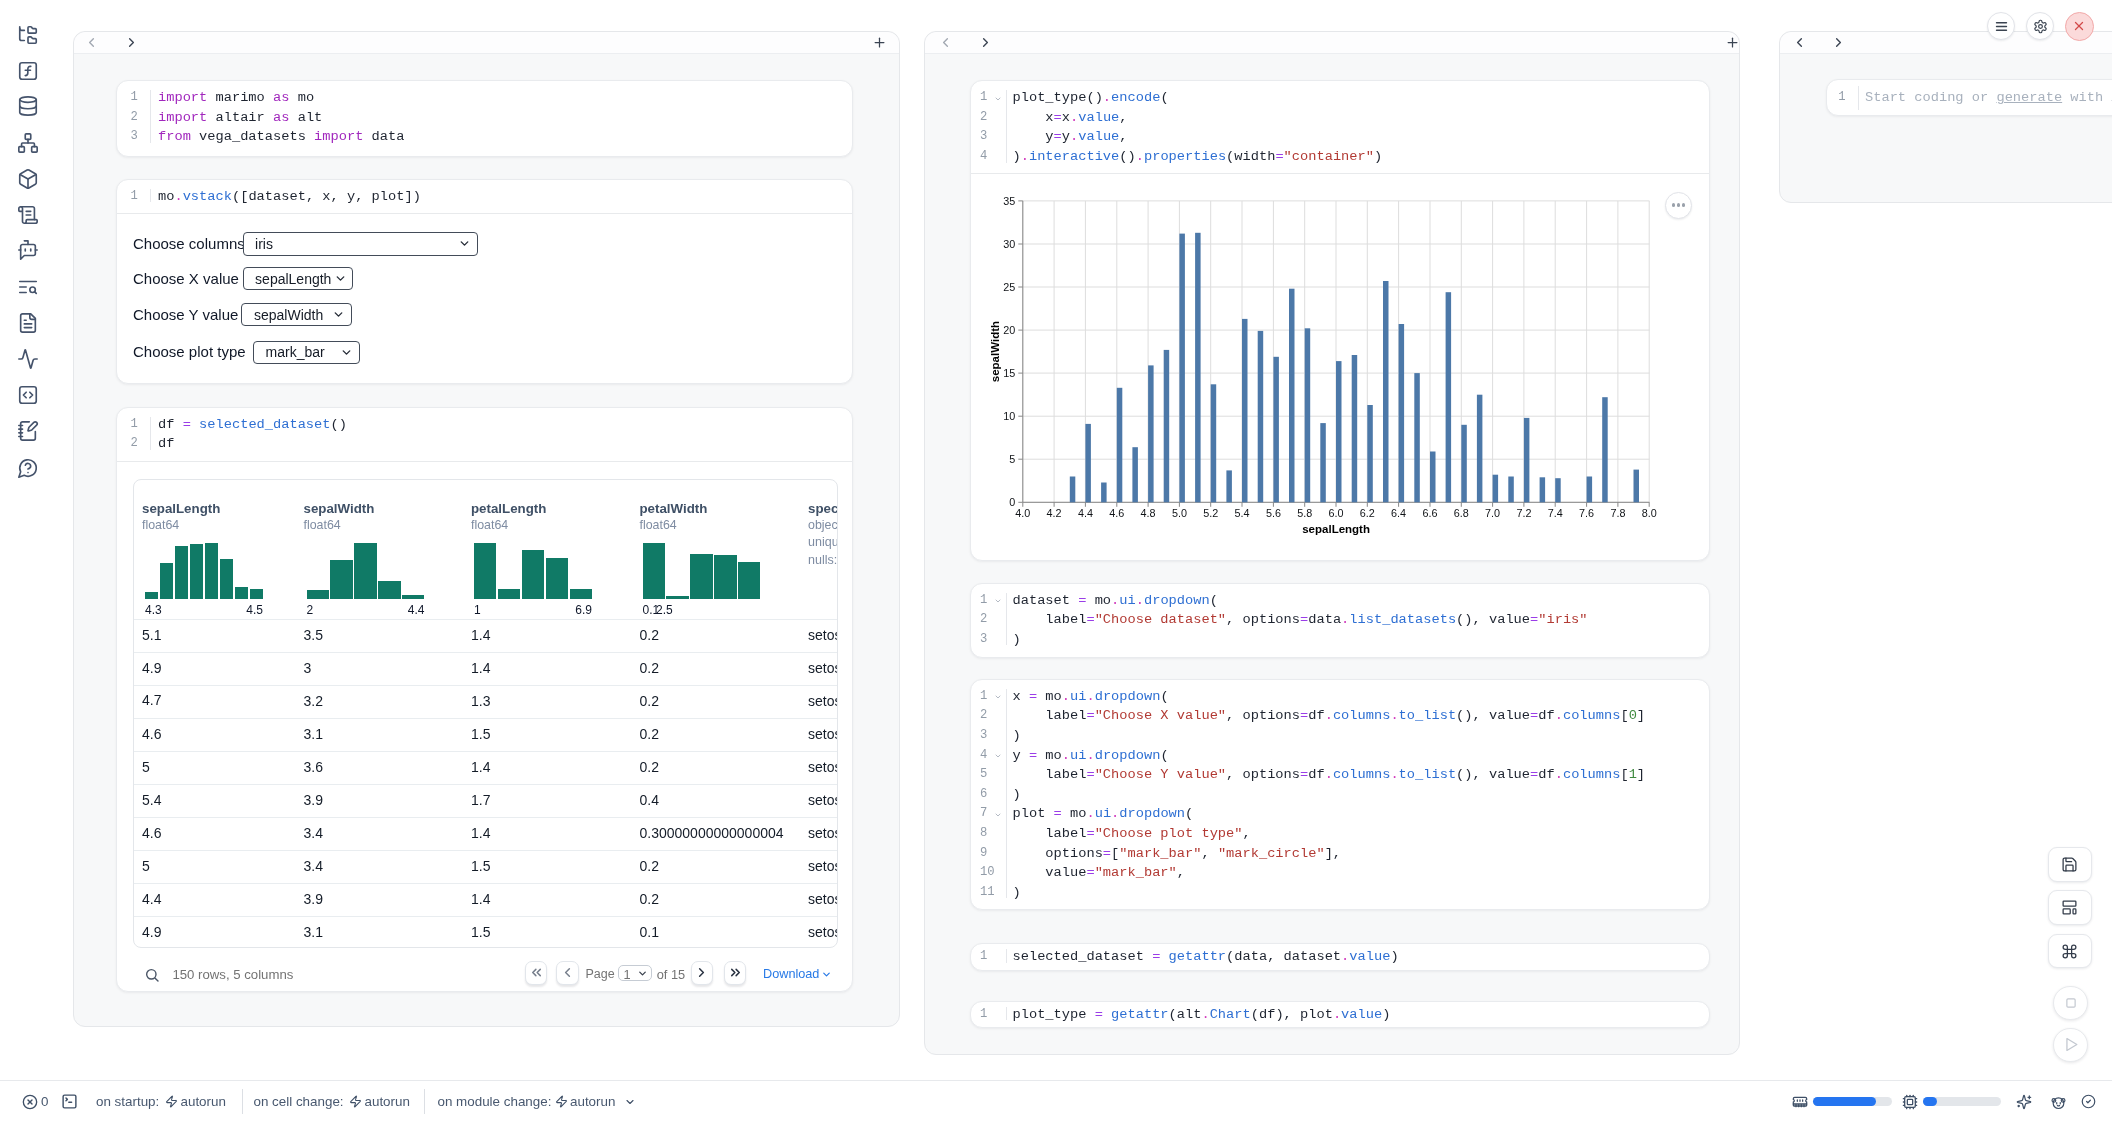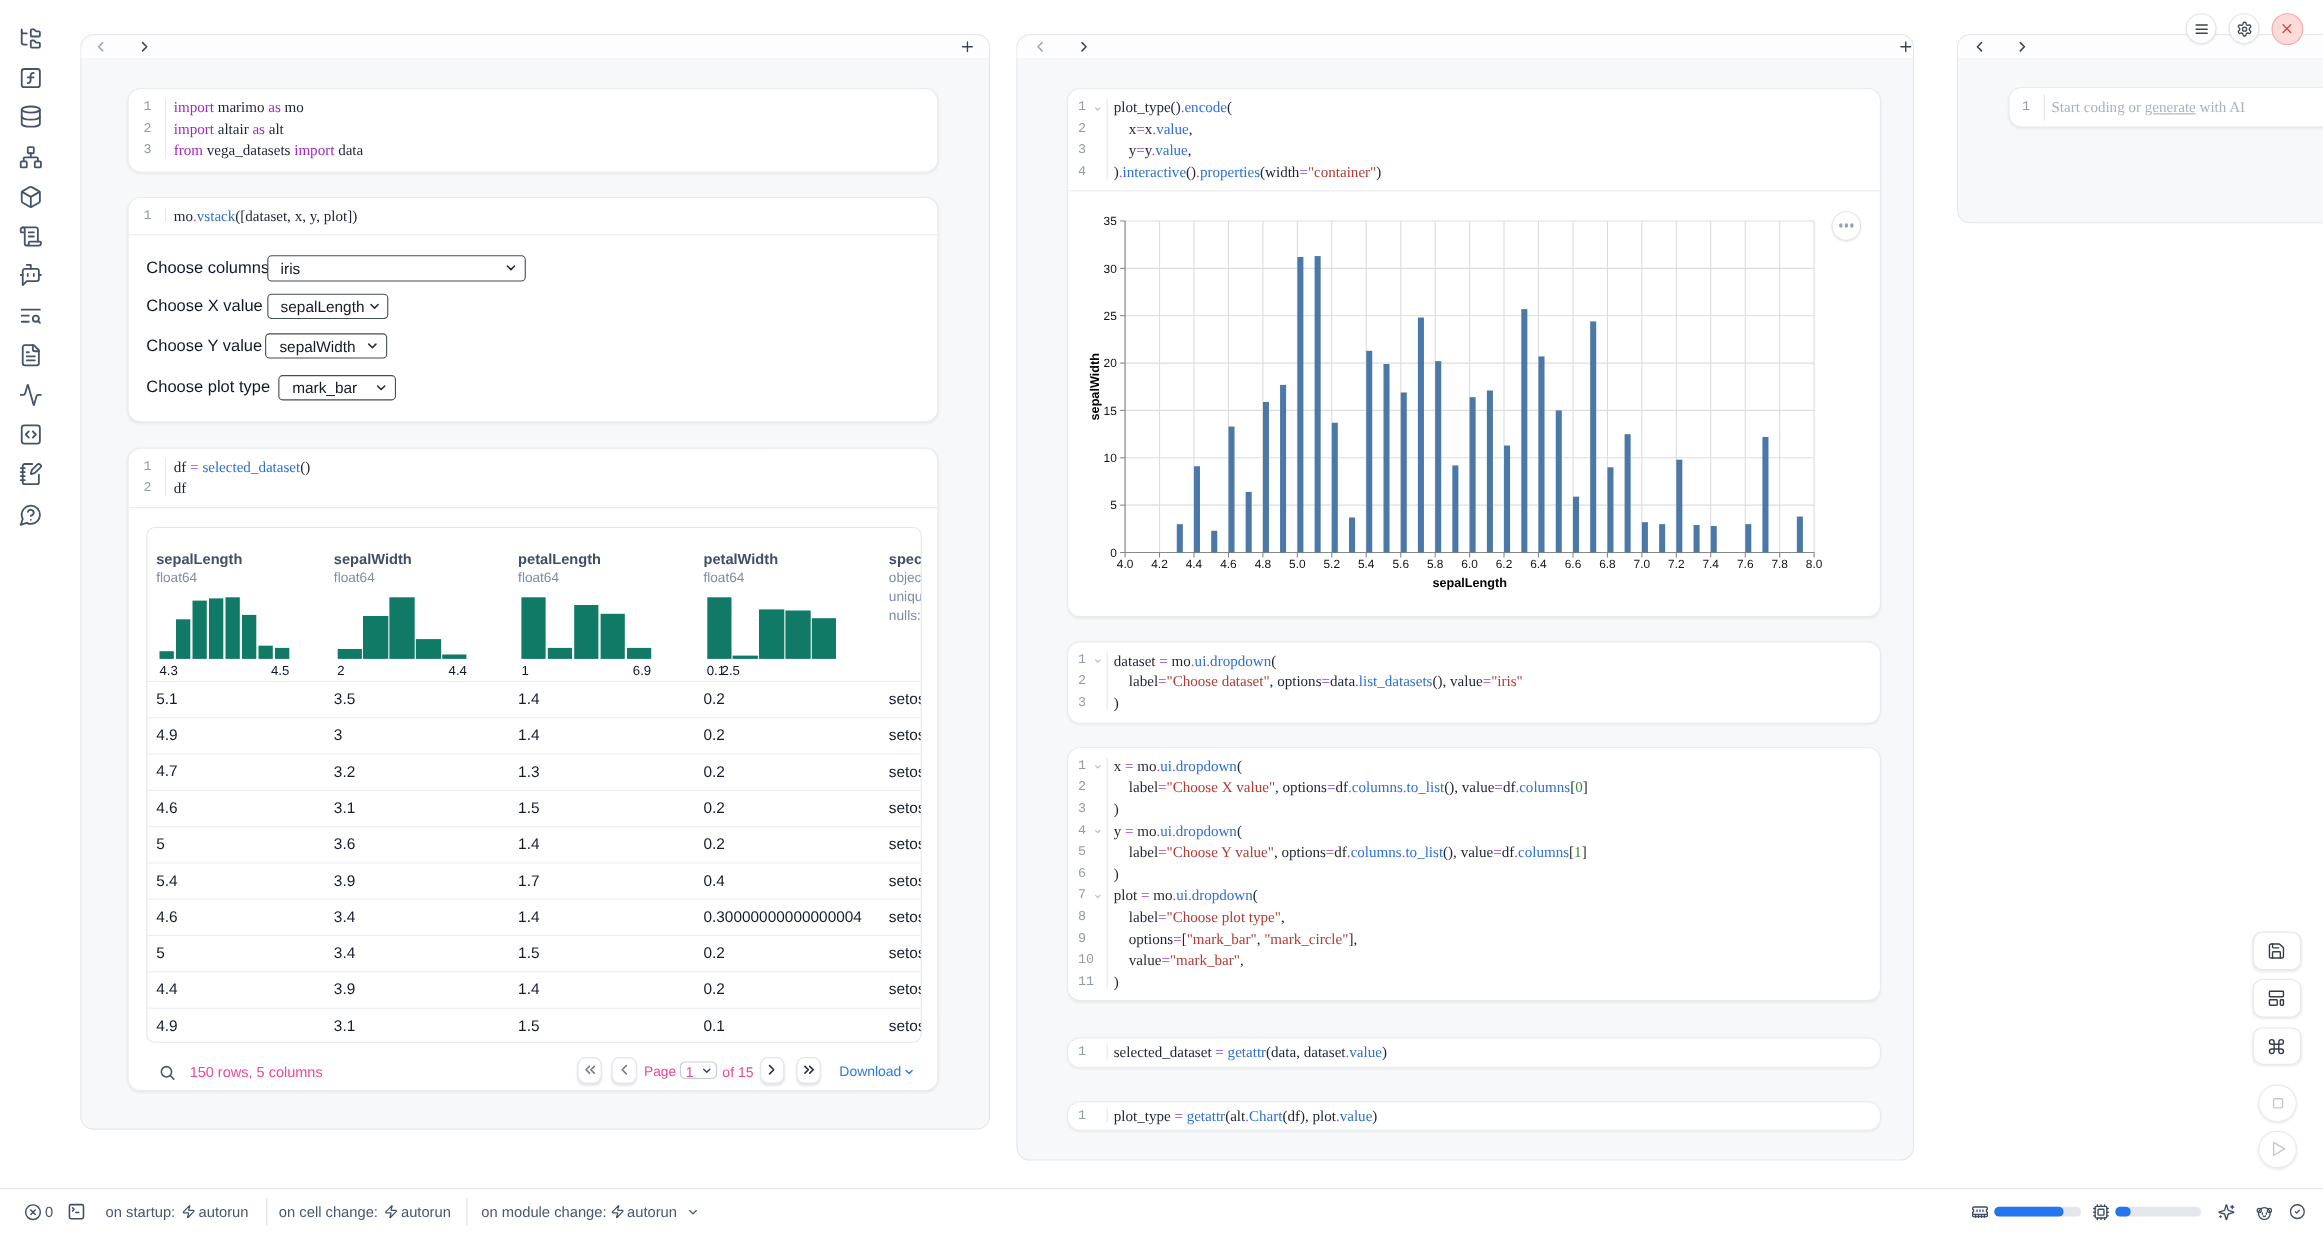--- a/index.html
+++ b/index.html
@@ -1,34 +1,34 @@
 <!DOCTYPE html>
 <html><head><meta charset="utf-8"><style>
 *{margin:0;padding:0;box-sizing:border-box}
 html,body{width:2112px;height:1122px;overflow:hidden;background:#fff}
 body{font-family:"Liberation Sans",sans-serif;position:relative}
 .abs{position:absolute}
 .col{position:absolute;background:#f7f8f9;border:1px solid #e5e7ea;border-radius:12px}
 .colhead{position:absolute;background:#fdfdfe;border-bottom:1px solid #eceef1;border-radius:12px 12px 0 0}
 .cell{position:absolute;background:#fff;border:1px solid #e9ebee;border-radius:12px;box-shadow:0 1px 2.5px rgba(16,24,40,.06)}
-.code{position:absolute;font-family:Liberation Serif, serif;font-size:13.7px;line-height:19.6px;white-space:pre;color:#1e2430}
+.code{position:absolute;font-family:Liberation Mono, monospace;font-size:13.7px;line-height:19.6px;white-space:pre;color:#1e2430}
 .gut{position:absolute;font-family:"Liberation Mono",monospace;font-size:12.2px;line-height:19.6px;color:#929ca8;text-align:left;white-space:pre}
 .gline{position:absolute;width:1px;background:#e5e7eb}
 .k{color:#a127bd}.o{color:#9a3de8}.p{color:#d23bbd}.a{color:#2e6fd3}.s{color:#b23a34}.n{color:#3f8a3f}
 .divider{position:absolute;height:1px;background:#e8eaec}
 .lbl{position:absolute;font-size:15px;color:#101828;white-space:pre}
 .sel{position:absolute;background:#fff;border:1.5px solid #434c59;border-radius:4px;white-space:nowrap}
 .seltxt{position:absolute;font-size:14px;color:#151b26}
 .th{position:absolute;font-size:13.3px;font-weight:bold;color:#3f5066;white-space:pre}
 .tsub{position:absolute;font-size:12.4px;color:#7e8ca2;white-space:pre}
 .trange{position:absolute;font-size:12px;color:#0f172a;white-space:pre}
 .td{position:absolute;font-size:14px;color:#141c28;white-space:pre}
 .rowline{position:absolute;height:1px;background:#e9edf0}
 .pbtn{position:absolute;width:22.5px;height:24px;background:#fff;border:1px solid #e2e6eb;border-radius:7px;box-shadow:0 2px 2px rgba(16,24,40,.10)}
-.ft{position:absolute;font-size:13.2px;color:#ec4899;white-space:pre}
+.ft{position:absolute;font-size:13.2px;color:#737373;white-space:pre}
 .circbtn{position:absolute;background:#fff;border:1px solid #e2e4e9;border-radius:50%;box-shadow:0 1px 2px rgba(16,24,40,.08)}
 .sqbtn{position:absolute;background:#fff;border:1px solid #e6e8ec;border-radius:9px;box-shadow:0 1px 2.5px rgba(16,24,40,.09)}
 .bt{position:absolute;font-size:13.4px;color:#48586f;white-space:pre}
 </style></head>
 <body>
 <svg style="position:absolute;left:16.5px;top:23.799999999999997px" width="22" height="22" viewBox="0 0 24 24" fill="none" stroke="#45536b" stroke-width="1.8" stroke-linecap="round" stroke-linejoin="round">
     <path d="M20 10a1 1 0 0 0 1-1V6a1 1 0 0 0-1-1h-2.5a1 1 0 0 1-.8-.4l-.9-1.2A1 1 0 0 0 15 3h-2a1 1 0 0 0-1 1v5a1 1 0 0 0 1 1Z"></path>
     <path d="M20 21a1 1 0 0 0 1-1v-3a1 1 0 0 0-1-1h-2.5a1 1 0 0 1-.8-.4l-.9-1.2a1 1 0 0 0-.8-.4h-2a1 1 0 0 0-1 1v5a1 1 0 0 0 1 1Z"></path>
     <path d="M3 5a2 2 0 0 0 2 2h3"></path>
     <path d="M3 3v13a2 2 0 0 0 2 2h3"></path>

